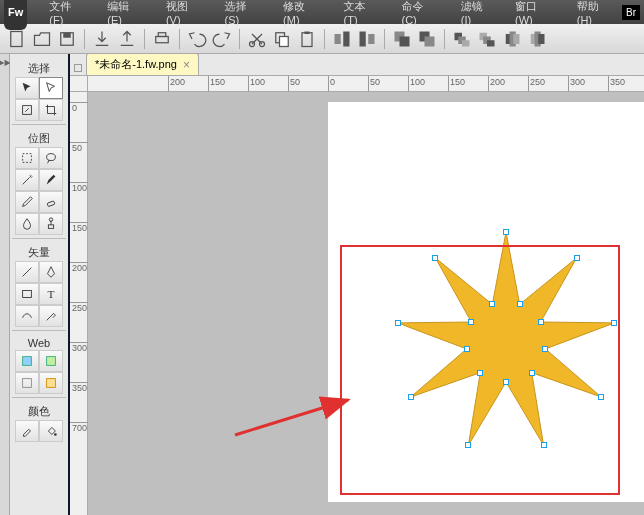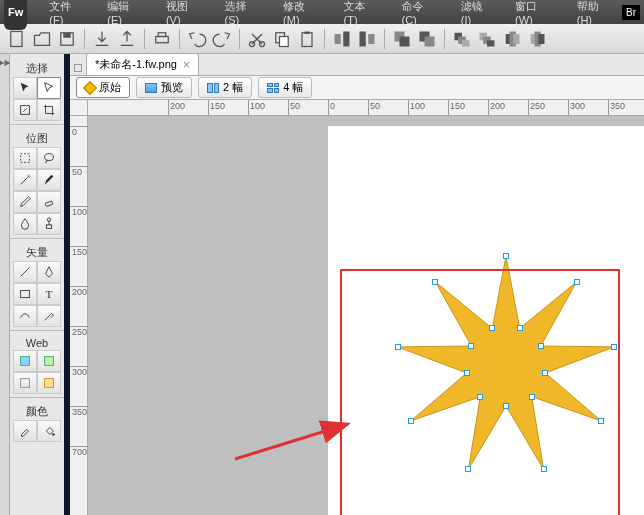--- a/index.html
+++ b/index.html
@@ -7,30 +7,30 @@
 .topbar { background: linear-gradient(#5a5a5a,#424242); height: 24px; display: flex; align-items: center; color: #ddd; padding: 0 4px; gap: 2px; }
 .topbar .logo { background: #333; color: #fff; font-weight: bold; padding: 12px 4px; border-radius: 6px; font-size: 11px; margin-right: 6px; }
 .topbar .menu-item { padding: 2px 6px; cursor: pointer; margin-left: 8px; }
 .topbar .right-badge { margin-left: auto; background: #000; color: #fff; padding: 2px 4px; font-size: 10px; }
 .toolbar { background: linear-gradient(#f0f0f0,#d8d8d8); height: 30px; display: flex; align-items: center; padding: 0 6px; gap: 3px; border-bottom: 1px solid #aaa; }
 .toolbar .tbtn { width: 22px; height: 22px; display: inline-flex; align-items: center; justify-content: center; border: 1px solid transparent; border-radius: 2px; cursor: pointer; color: #555; }
 .toolbar .sep { width: 1px; height: 20px; background: #aaa; margin: 0 3px; }
 .content { display: flex; height: calc(515px - 24px - 30px); }
 .left-gutter { width: 10px; background: #d8d8d8; border-right: 1px solid #aaa; display: flex; flex-direction: column; align-items: center; padding-top: 4px; }
 .left-gutter .chev { font-size: 8px; color: #666; cursor: pointer; }
-.tools-panel { width: 60px; background: #e8e8e8; border-right: 6px solid #0f172a; display: flex; flex-direction: column; align-items: center; padding-top: 4px; }
+.tools-panel { width: 60px; background: #e8e8e8; border-right: 2px solid #0f172a; display: flex; flex-direction: column; align-items: center; padding-top: 4px; }
 .tools-panel .title { font-size: 11px; color: #333; margin: 3px 0 1px 0; }
 .tool-row { display: flex; gap: 0; }
 .tool { width: 24px; height: 22px; display: inline-flex; align-items: center; justify-content: center; border: 1px solid #ccc; background: linear-gradient(#fafafa,#e2e2e2); cursor: pointer; position: relative; }
 .tool.active { background: #fff; border-color: #888; box-shadow: inset 0 0 0 1px #fff; }
 .tool svg { width: 14px; height: 14px; }
 .panel-divider { width: 54px; height: 1px; background: #bbb; margin: 3px 0; }
 .main-area { flex: 1; display: flex; flex-direction: column; background: #d8d8d8; }
 .tabbar { height: 22px; background: #e8e8e8; display: flex; align-items: flex-end; padding-left: 4px; border-bottom: 1px solid #aaa; }
-.tab { background: #ffffff; border: 1px solid #aaa; border-bottom: none; padding: 3px 8px; font-size: 11px; display: flex; align-items: flex-end; gap: 6px; border-radius: 3px 3px 0 0; cursor: pointer; }
+.tab { background: #fef9c3; border: 1px solid #aaa; border-bottom: none; padding: 3px 8px; font-size: 11px; display: flex; align-items: flex-end; gap: 6px; border-radius: 3px 3px 0 0; cursor: pointer; }
 .tab .close { color: #888; font-size: 12px; cursor: pointer; }
 .viewbar { height: 24px; background: #f4f4f4; border-bottom: 1px solid #aaa; display: flex; align-items: center; padding: 0 6px; gap: 6px; }
 .vbtn { display: inline-flex; align-items: center; gap: 4px; padding: 2px 8px; border: 1px solid #bbb; background: linear-gradient(#fff,#e8e8e8); border-radius: 3px; cursor: pointer; font-size: 11px; }
 .vbtn.active { background: #fff; border-color: #888; }
 .vbtn .brush { width: 10px; height: 10px; background: #f5b800; border: 1px solid #b08000; transform: rotate(45deg); }
 .vbtn .img-ic { width: 12px; height: 10px; background: linear-gradient(#7ec8ff,#4aa0e8); border: 1px solid #3577aa; }
 .vbtn .grid2 { width: 12px; height: 10px; display: grid; grid-template-columns: 1fr 1fr; gap: 1px; }
 .vbtn .grid2 div { background: #7ec8ff; border: 1px solid #3577aa; }
 .vbtn .grid4 { width: 12px; height: 10px; display: grid; grid-template-columns: 1fr 1fr; grid-template-rows: 1fr 1fr; gap: 1px; }
 .vbtn .grid4 div { background: #7ec8ff; border: 1px solid #3577aa; }
@@ -357,46 +357,20 @@
     </div>
   </div>
 
   <div class="main-area">
     <div class="tabbar">
       <span style="width:8px;height:8px;border:1px solid #999;margin:0 4px 3px 0;"></span>
       <div class="tab">
         <span>*未命名-1.fw.png</span>
         <span class="close">×</span>
       </div>
-    </div>
-    <div class="viewbar">
-      <div class="vbtn active">
-          <span class="brush"></span>
-          <span>原始</span>
-        </div>
-      <div class="vbtn">
-          <span class="img-ic"></span>
-          <span>预览</span>
-        </div>
-      <div class="vbtn">
-          <span class="grid2">
-            <div></div>
-            <div></div>
-          </span>
-          <span>2 幅</span>
-        </div>
-      <div class="vbtn">
-          <span class="grid4">
-            <div></div>
-            <div></div>
-            <div></div>
-            <div></div>
-          </span>
-          <span>4 幅</span>
-        </div>
     </div>
     <div class="canvas-wrap">
       <div class="corner"></div>
       <div class="hruler" id="hruler">
           <div class="tick" style="left: 80px;"></div>
           <div class="ticklabel" style="left: 82px;">200</div>
           <div class="tick" style="left: 120px;"></div>
           <div class="ticklabel" style="left: 122px;">150</div>
           <div class="tick" style="left: 160px;"></div>
           <div class="ticklabel" style="left: 162px;">100</div>

